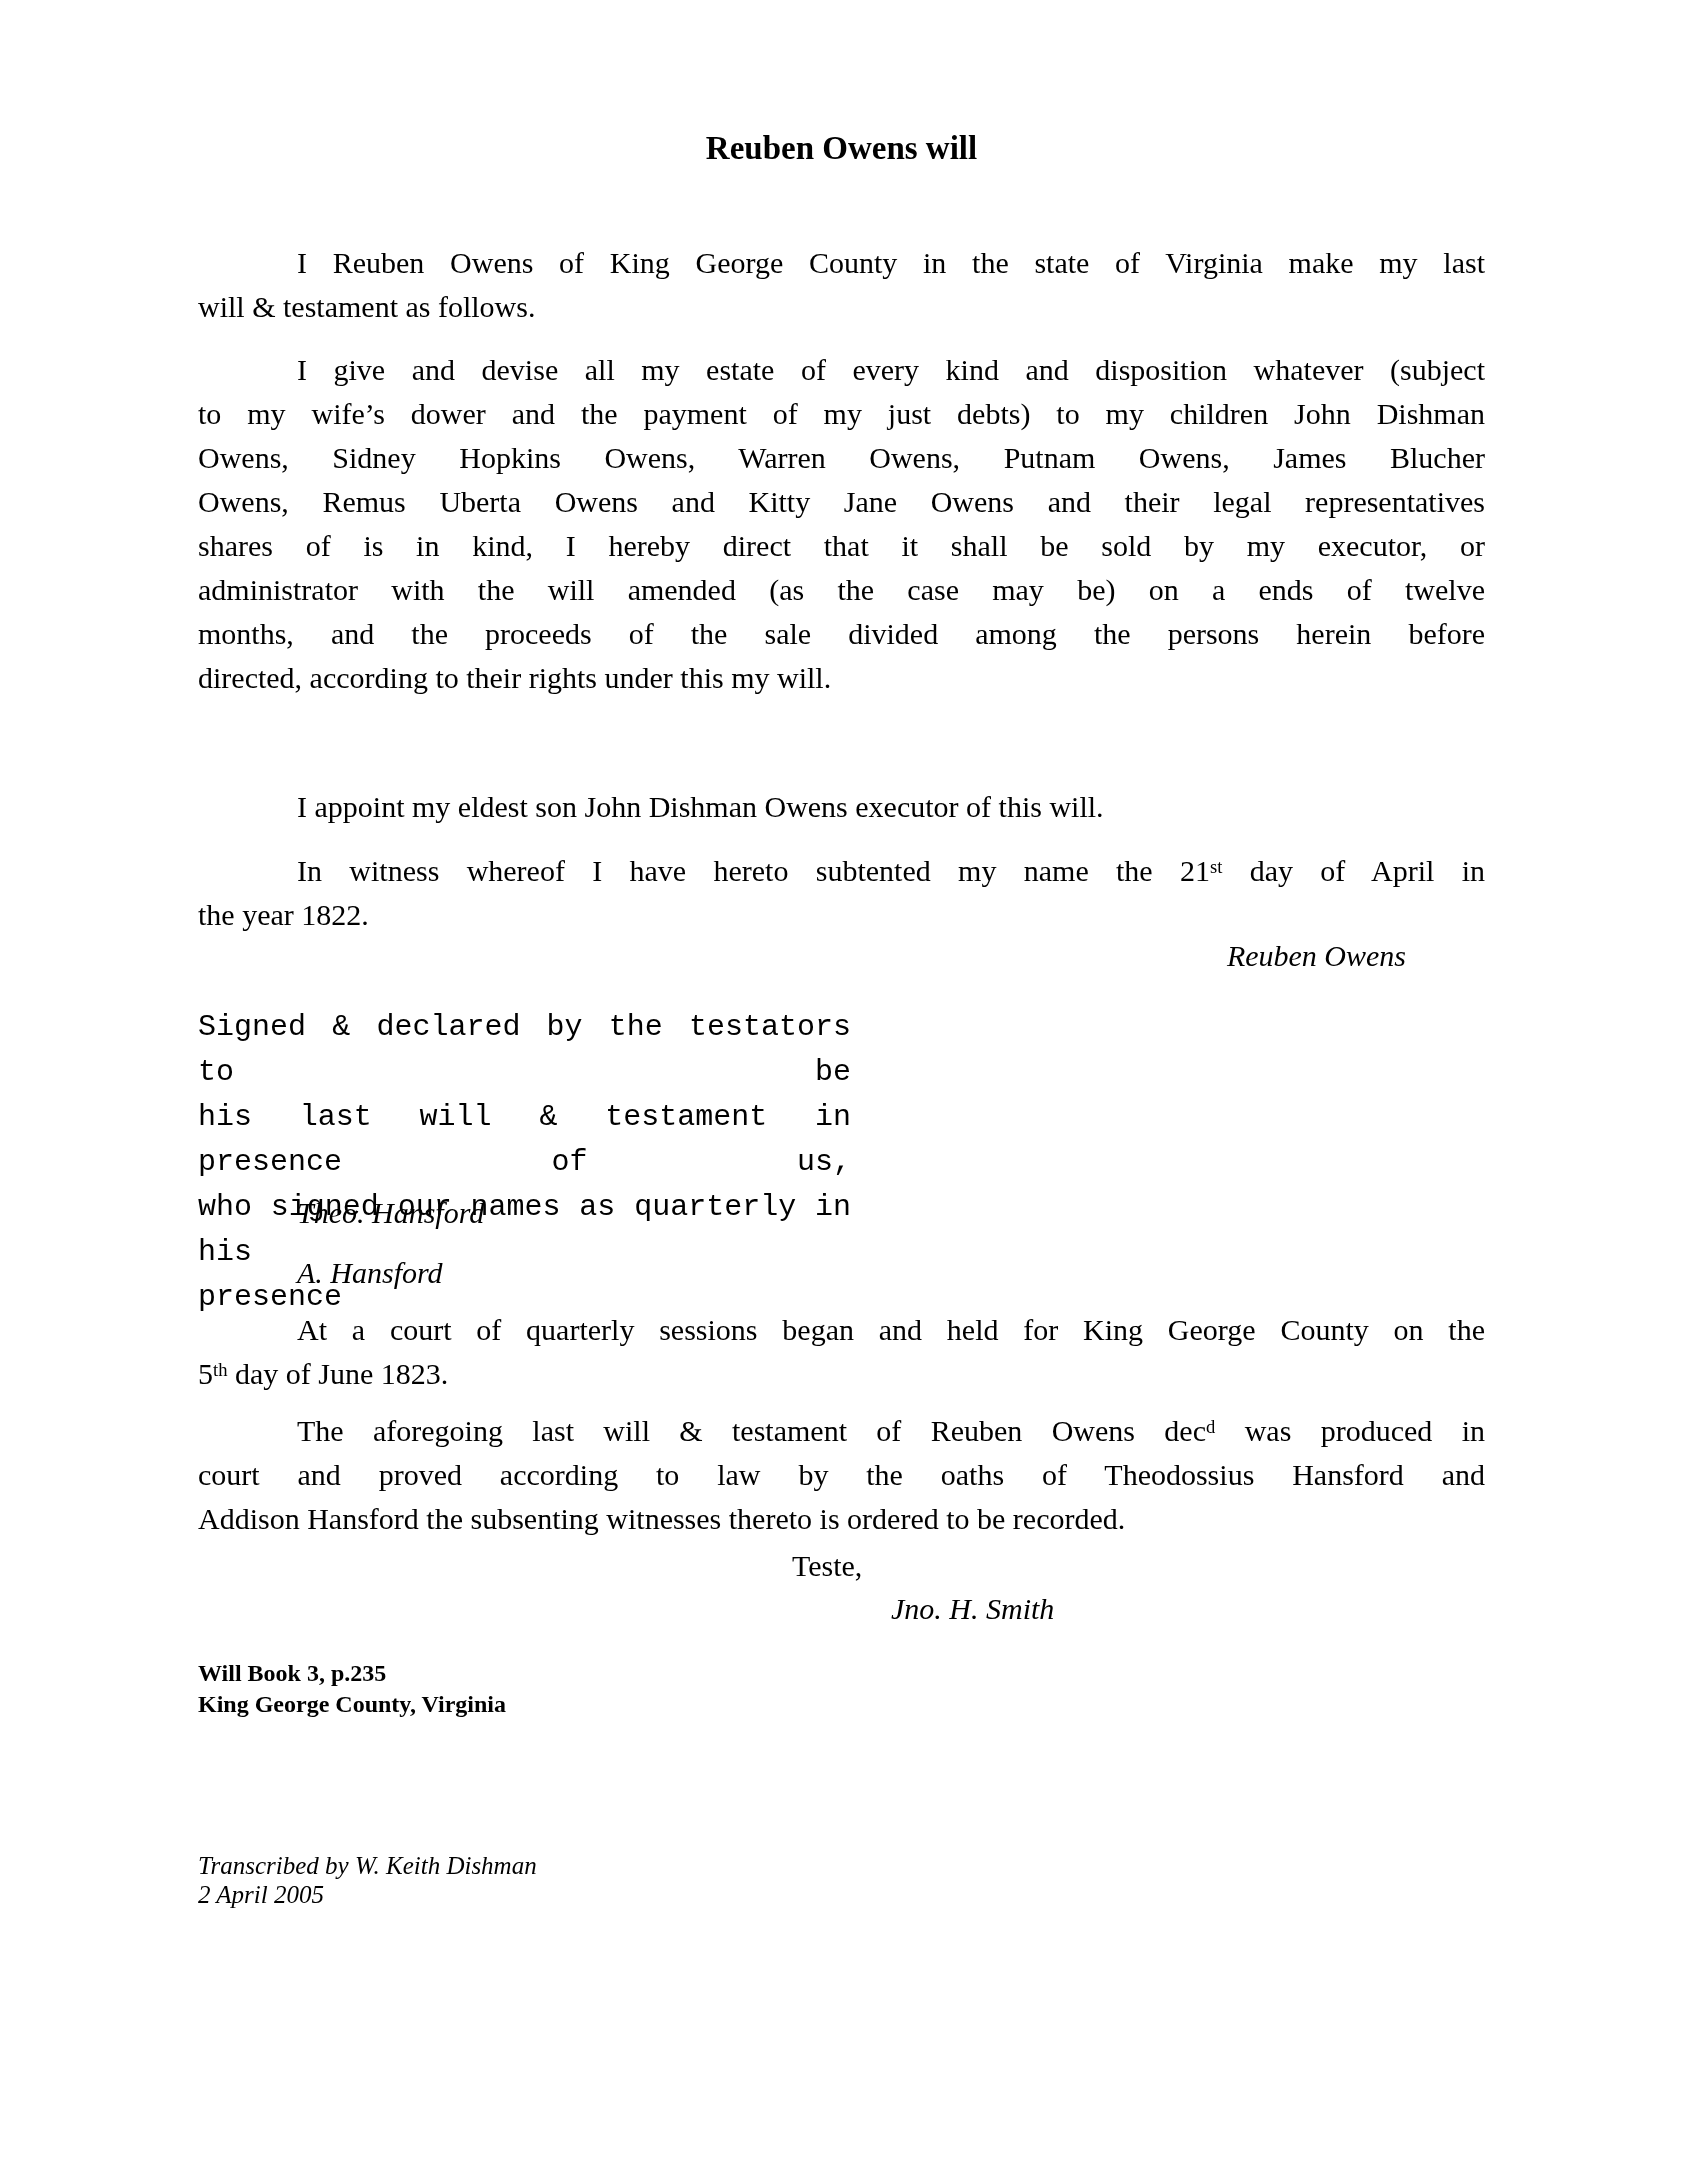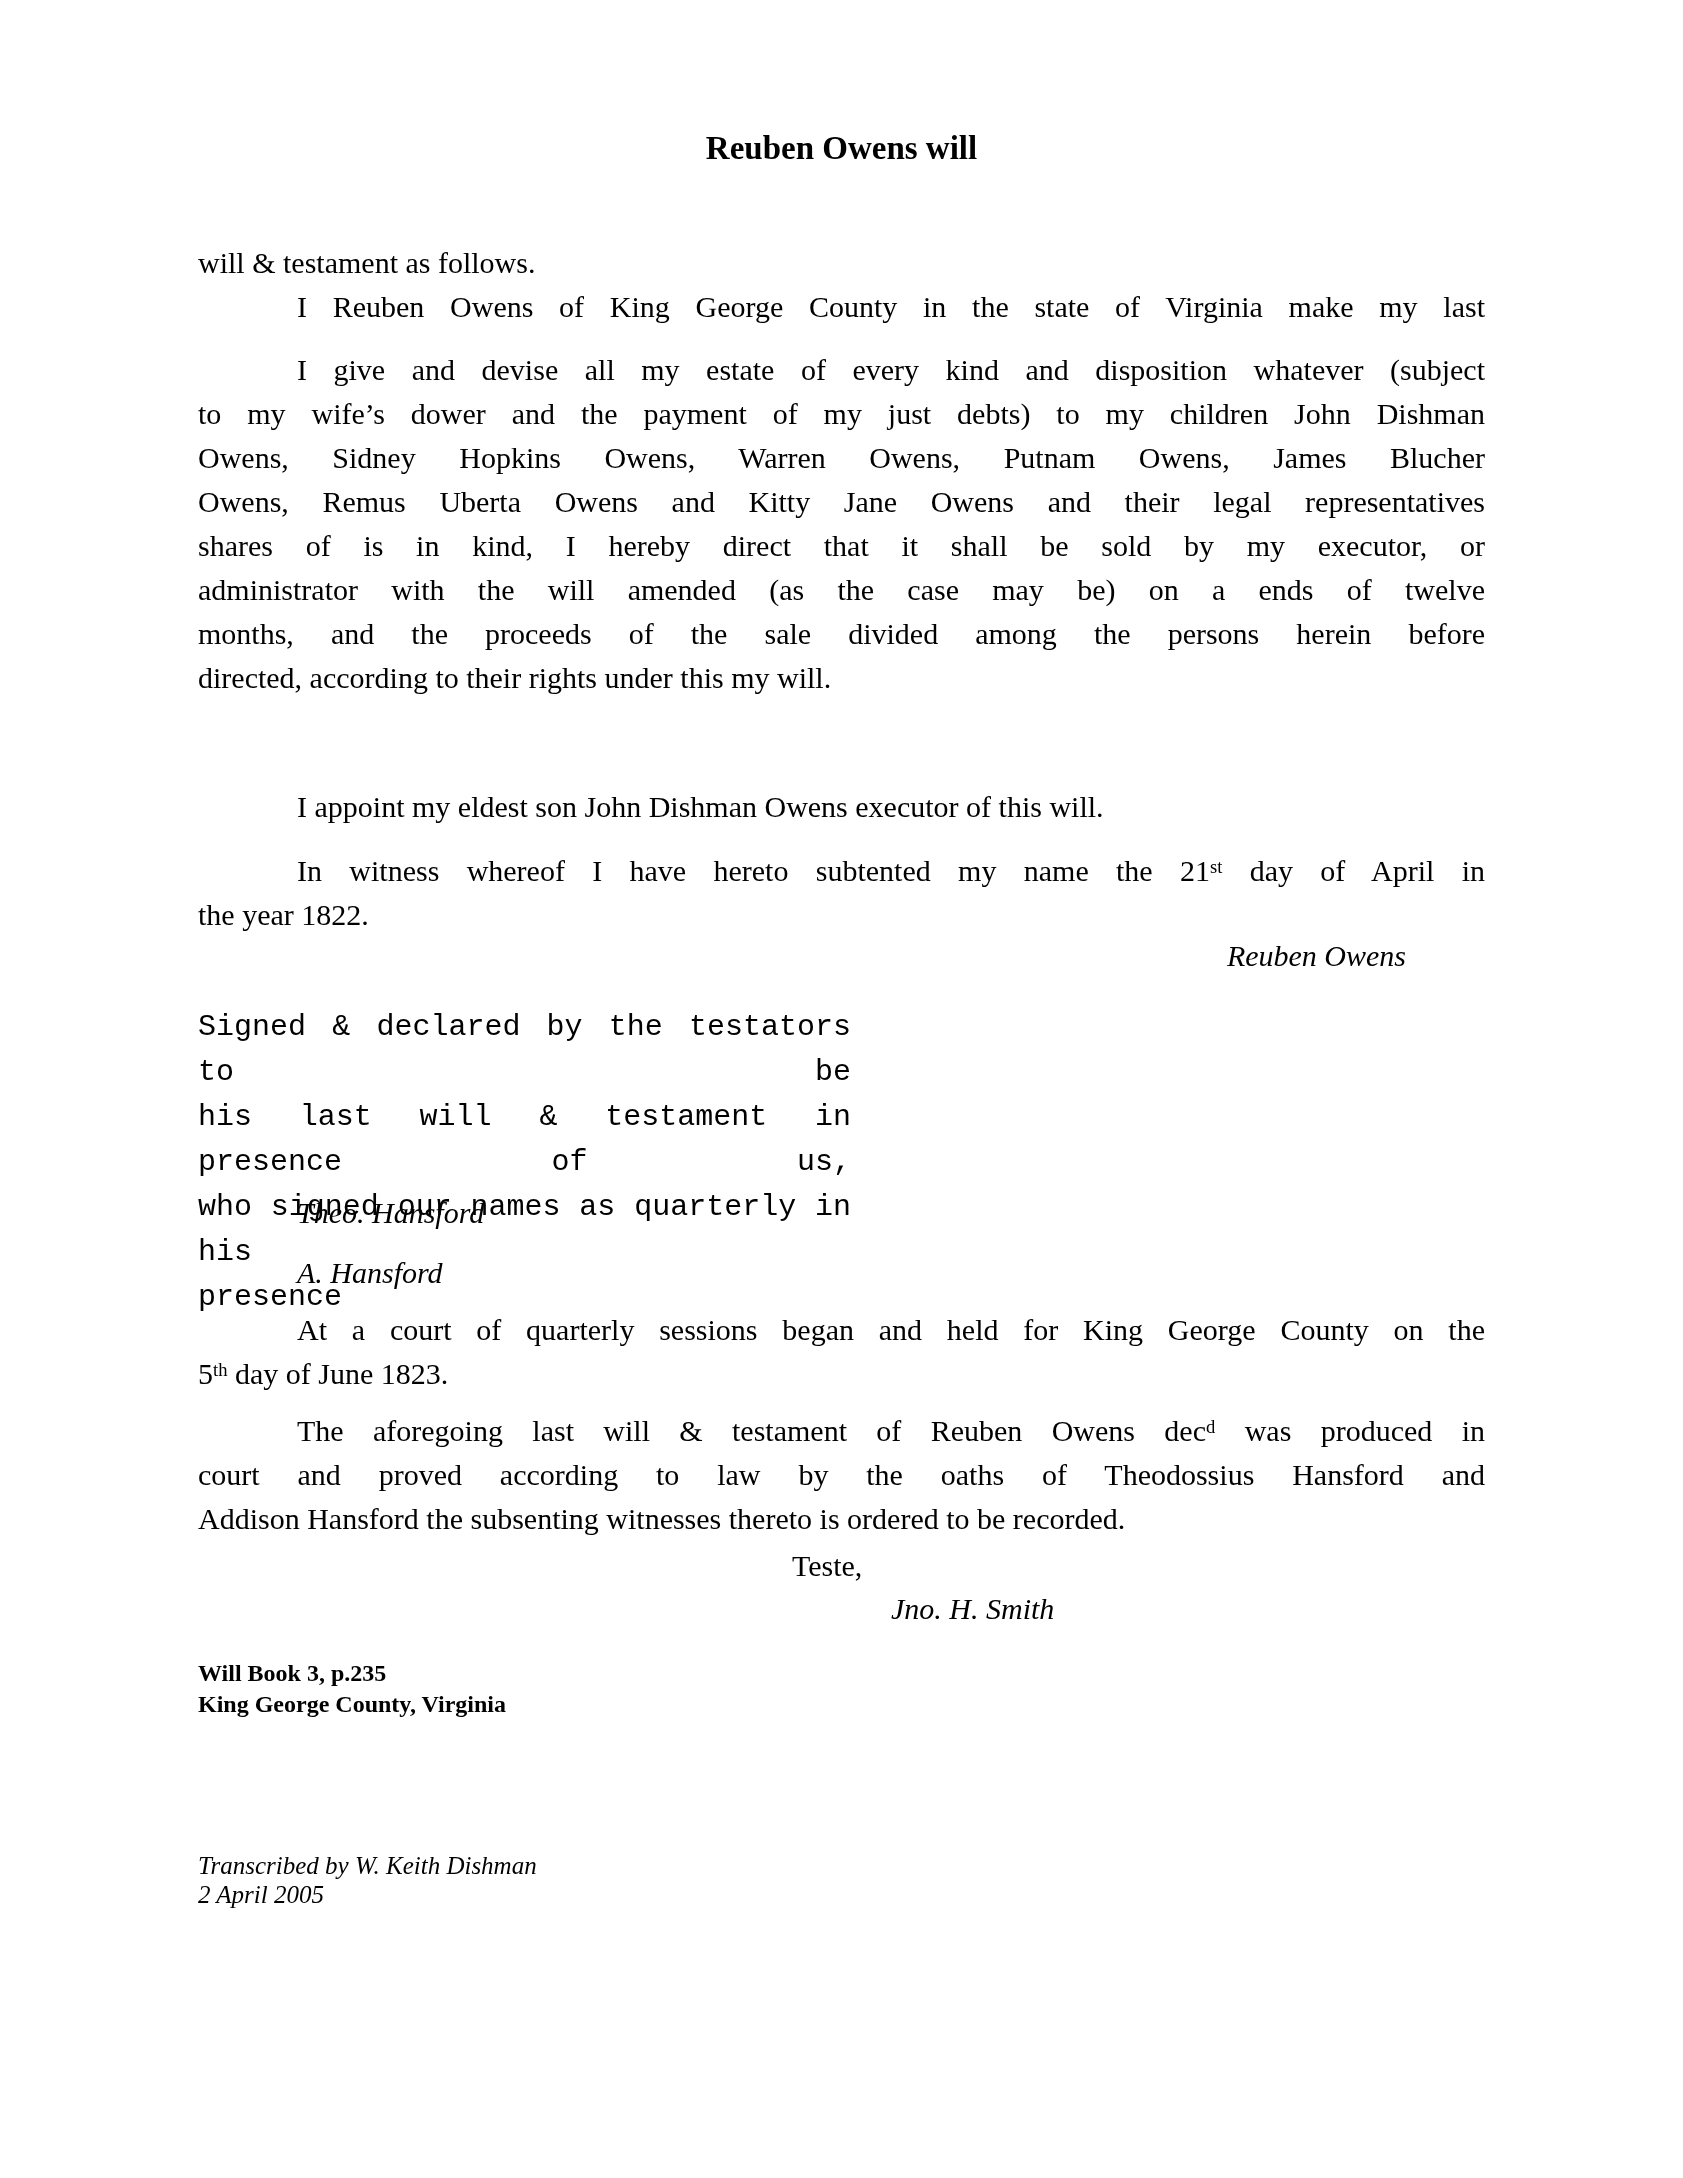--- a/index.html
+++ b/index.html
@@ -45,22 +45,22 @@
   }
 </style>
 </head>
 <body>
 
 <div class="page">
 
   <div class="blk title" style="top:95px">Reuben Owens will</div>
 
   <div class="blk" style="top:210px">
+    <div class="ln ind">I Reuben Owens of King George County in the state of Virginia make my last</div>
     <div class="ln last">will &amp; testament as follows.</div>
-    <div class="ln ind">I Reuben Owens of King George County in the state of Virginia make my last</div>
   </div>
 
   <div class="blk" style="top:317px">
     <div class="ln ind">I give and devise all my estate of every kind and disposition whatever (subject</div>
     <div class="ln">to my wife’s dower and the payment of my just debts) to my children John Dishman</div>
     <div class="ln">Owens, Sidney Hopkins Owens, Warren Owens, Putnam Owens, James Blucher</div>
     <div class="ln">Owens, Remus Uberta Owens and Kitty Jane Owens and their legal representatives</div>
     <div class="ln">shares of is in kind, I hereby direct that it shall be sold by my executor, or</div>
     <div class="ln">administrator with the will amended (as the case may be) on a ends of twelve</div>
     <div class="ln">months, and the proceeds of the sale divided among the persons herein before</div>

